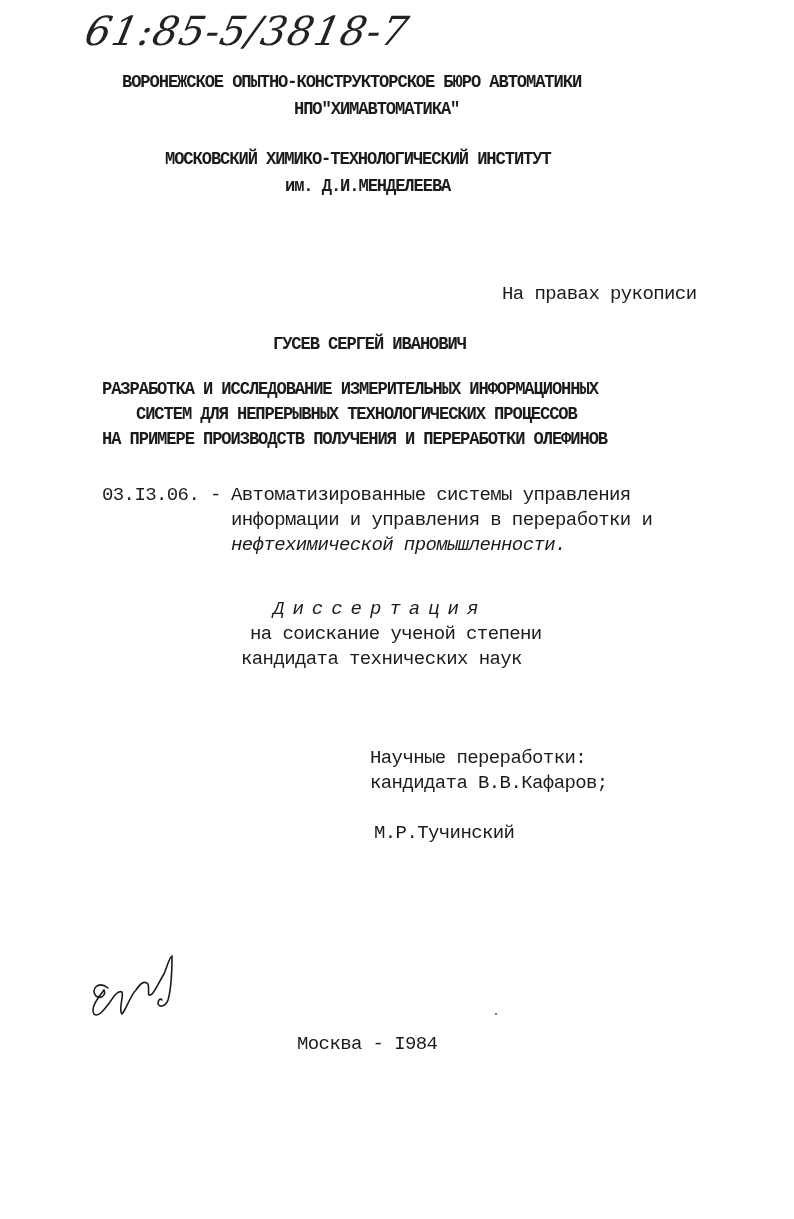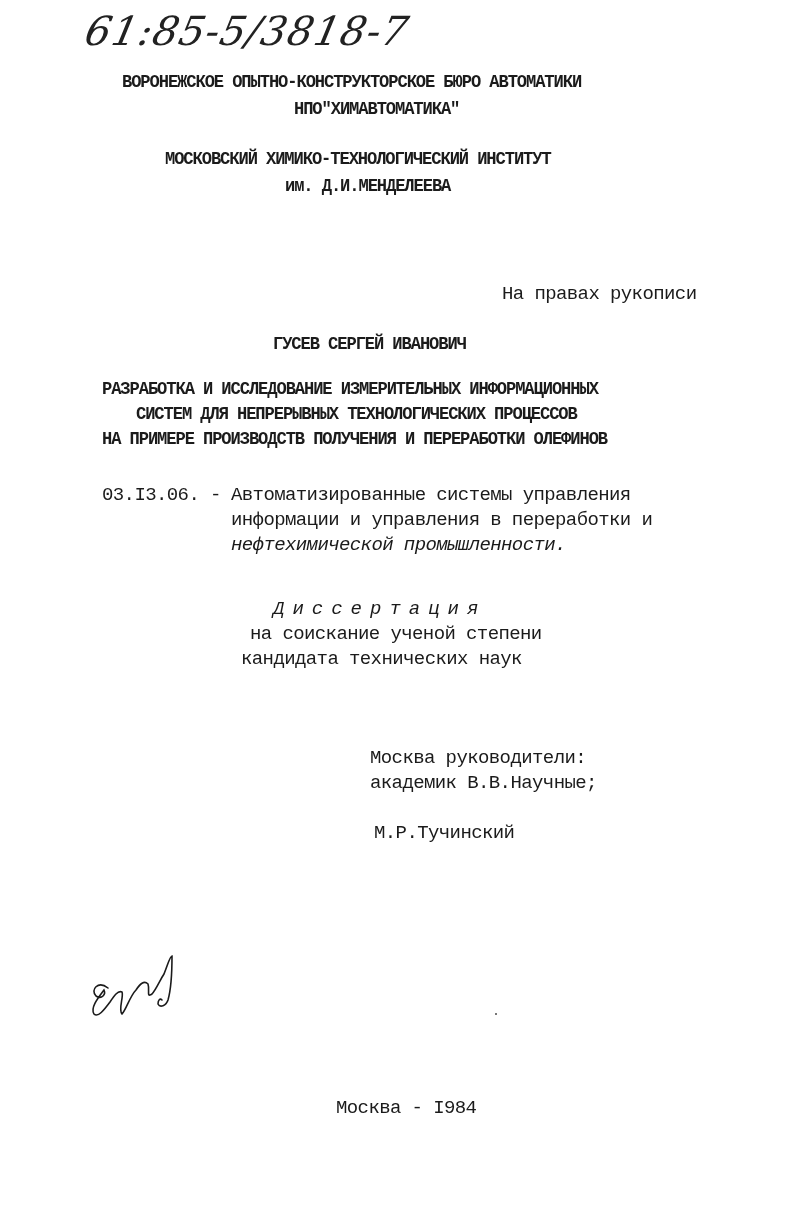--- a/index.html
+++ b/index.html
@@ -91,25 +91,25 @@
 
   <div class="line" style="left:102px; top:483px;">03.I3.06. -</div>
   <div class="line" style="left:231px; top:483px;">Автоматизированные системы управления</div>
   <div class="line" style="left:231px; top:508px;">информации и управления в переработки и</div>
   <div class="line" style="left:231px; top:533px;font-style:italic;">нефтехимической промышленности.</div>
 
   <div class="line spaced" style="left:273px; top:597px;">Диссертация</div>
   <div class="line" style="left:250px; top:622px;">на соискание ученой степени</div>
   <div class="line" style="left:241px; top:647px;">кандидата технических наук</div>
 
-  <div class="line" style="left:370px; top:746px;">Москва руководители:</div>
-  <div class="line" style="left:370px; top:771px;">академик В.В.Научные;</div>
+  <div class="line" style="left:370px; top:746px;">Научные переработки:</div>
+  <div class="line" style="left:370px; top:771px;">кандидата В.В.Кафаров;</div>
   <div class="line" style="left:374px; top:821px;">М.Р.Тучинский</div>
 
   <svg class="signature" viewBox="0 0 100 70">
     <path d="M20 38 C 10 30, 2 40, 8 46 C 14 50, 18 44, 16 40 C 10 48, 2 58, 6 64 C 10 68, 16 60, 22 52 C 26 46, 30 40, 34 42 C 36 46, 30 60, 34 64 C 38 60, 42 46, 48 40 C 52 34, 56 30, 60 34 C 62 40, 58 48, 64 44 C 68 40, 72 30, 76 24 C 80 14, 82 6, 84 6 C 84 20, 84 36, 80 50 C 78 56, 72 58, 70 54 C 70 50, 72 48, 74 50" fill="none" stroke="#1b1b1b" stroke-width="1.6" stroke-linecap="round"></path>
   </svg>
 
   <div class="speck"></div>
 
-  <div class="line" style="left:297px; top:1096px;margin-left:39px;">Москва - I984</div>
+  <div class="line" style="left:297px; top:1032px;">Москва - I984</div>
 
 </div>
 
 </body></html>

